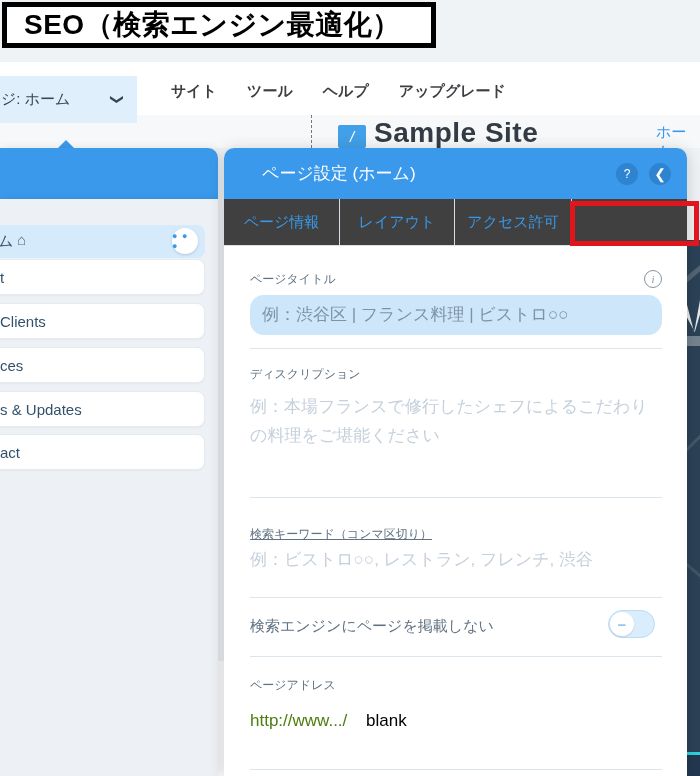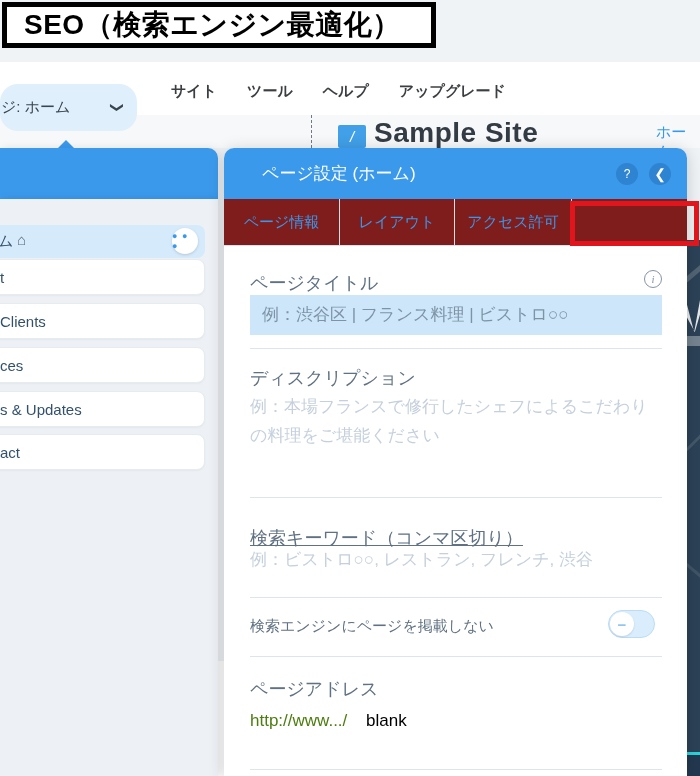--- a/index.html
+++ b/index.html
@@ -13,23 +13,23 @@
   .dashed-line { left:311px; top:115px; height:33px; width:0; border-left:1px dashed #6F7A83; z-index:3; }
   .site-logo { left:338px; top:125px; width:28px; height:23px; background:#41A0E8; color:#fff;
     display:flex; align-items:center; justify-content:center; font-size:15px; font-style:italic;
     border-radius:2px; z-index:3; }
   .site-title { left:374px; top:117px; font-size:28px; font-weight:700; color:#333C44;
     letter-spacing:0.5px; z-index:3; }
   .bg-nav-home { left:656px; top:123px; font-size:15px; color:#3899EC; z-index:3; }
 
   
   .menubar { left:0; top:62px; width:700px; height:53px; background:#fff; z-index:5; }
-  .page-dropdown { left:0; top:84px; width:137px; height:47px; background:#DFEFFB;
+  .page-dropdown { left:0; top:76px; width:137px; height:47px; background:#DFEFFB;
     display:flex; align-items:center; justify-content:space-between;
-    padding:0 14px 0 1px; font-size:15px; color:#39454F; z-index:6; cursor:pointer;border-radius:18px; }
+    padding:0 14px 0 1px; font-size:15px; color:#39454F; z-index:6; cursor:pointer; }
   .chev-down { display:inline-block; transform:rotate(90deg); font-size:13px; color:#39454F; }
   .menu-items { left:156px; top:68px; height:47px; display:flex; align-items:center; z-index:6; }
   .menu-item { padding:0 15px; font-size:15px; color:#3C3F42; cursor:pointer;font-weight:bold; }
 
   
   .title-box { left:2px; top:2px; width:434px; height:46px; background:#fff;
     border:5px solid #000; display:flex; align-items:center; padding-left:17px;
     font-size:28px; font-weight:700; color:#000; letter-spacing:0.5px; z-index:60; white-space:nowrap; }
 
   
@@ -57,35 +57,35 @@
     font-size:15px; color:#33516B; box-shadow:0 1px 2px rgba(0,0,0,0.04); cursor:pointer; }
 
   
   .right-panel { left:224px; top:148px; width:463px; height:628px; background:#fff;
     border-radius:10px 10px 0 0; z-index:12; box-shadow:0 2px 16px rgba(0,0,0,0.18); }
   .rp-header { position:relative; height:51px; background:#3B99EC; border-radius:10px 10px 0 0; }
   .rp-title { position:absolute; left:38px; top:0; line-height:51px; font-size:17px; color:#fff; }
   .rp-help { left:392px; top:15px; width:22px; height:22px; font-size:12px; }
   .rp-back { left:425px; top:15px; width:22px; height:22px; font-size:14px; }
 
-  .rp-tabs { display:flex; height:47px; background:#7f1d1d; border-bottom:1px solid #D9E2E9; }
+  .rp-tabs { display:flex; height:47px; background:#404040; border-bottom:1px solid #D9E2E9; }
   .rp-tab { display:flex; align-items:center; justify-content:center; font-size:15px;
     color:#3899EC; border-right:1px solid #D5DEE5; cursor:pointer; }
   .rp-tab.t1 { width:116px; } .rp-tab.t2 { width:115px; } .rp-tab.t3 { width:117px; }
   .rp-tab.t4 { width:114px; border-right:none; background:#fff; color:#4A5C6D; }
 
   .rp-content { position:relative; height:530px; background:#fff; }
-  .f-label { position:absolute; left:26px; font-size:18px; color:#5F7182; }
+  .f-label { position:absolute; left:26px; font-size:12px; color:#5F7182; }
   .divider { position:absolute; left:26px; width:412px; height:1px; background:#DCE5EC; }
   .info-icon { position:absolute; left:420px; top:24px; width:18px; height:18px;
     border:1px solid #8495A4; border-radius:50%; color:#8495A4; font-size:11px; font-style:italic;
     font-family:"Liberation Serif",serif; display:flex; align-items:center; justify-content:center;
     cursor:pointer; }
   .title-input { position:absolute; left:26px; top:49px; width:412px; height:40px;
-    background:#CDE6F9; border-radius:0; font-size:17px; color:#7E93A6; line-height:40px;
+    background:#CDE6F9; border-radius:14px; font-size:17px; color:#7E93A6; line-height:40px;
     padding-left:12px; cursor:text; white-space:nowrap; overflow:hidden; }
   .ph-text { position:absolute; left:26px; width:408px; font-size:17px; color:#C5D0DC;
     line-height:29px; cursor:text; }
   .toggle { position:absolute; left:384px; top:364px; width:47px; height:28px;
     background:#D9EDFD; border:1px solid #BCDCF5; border-radius:15px; cursor:pointer; }
   .toggle-knob { position:absolute; left:1px; top:1px; width:24px; height:24px; background:#fff;
     border-radius:50%; box-shadow:0 1px 2px rgba(0,0,0,0.12); display:flex; align-items:center;
     justify-content:center; color:#8FC4EE; font-size:15px; font-weight:700; }
   .url-row { position:absolute; left:26px; top:465px; font-size:17px; }
   .url-prefix { color:#4d7c0f; }

